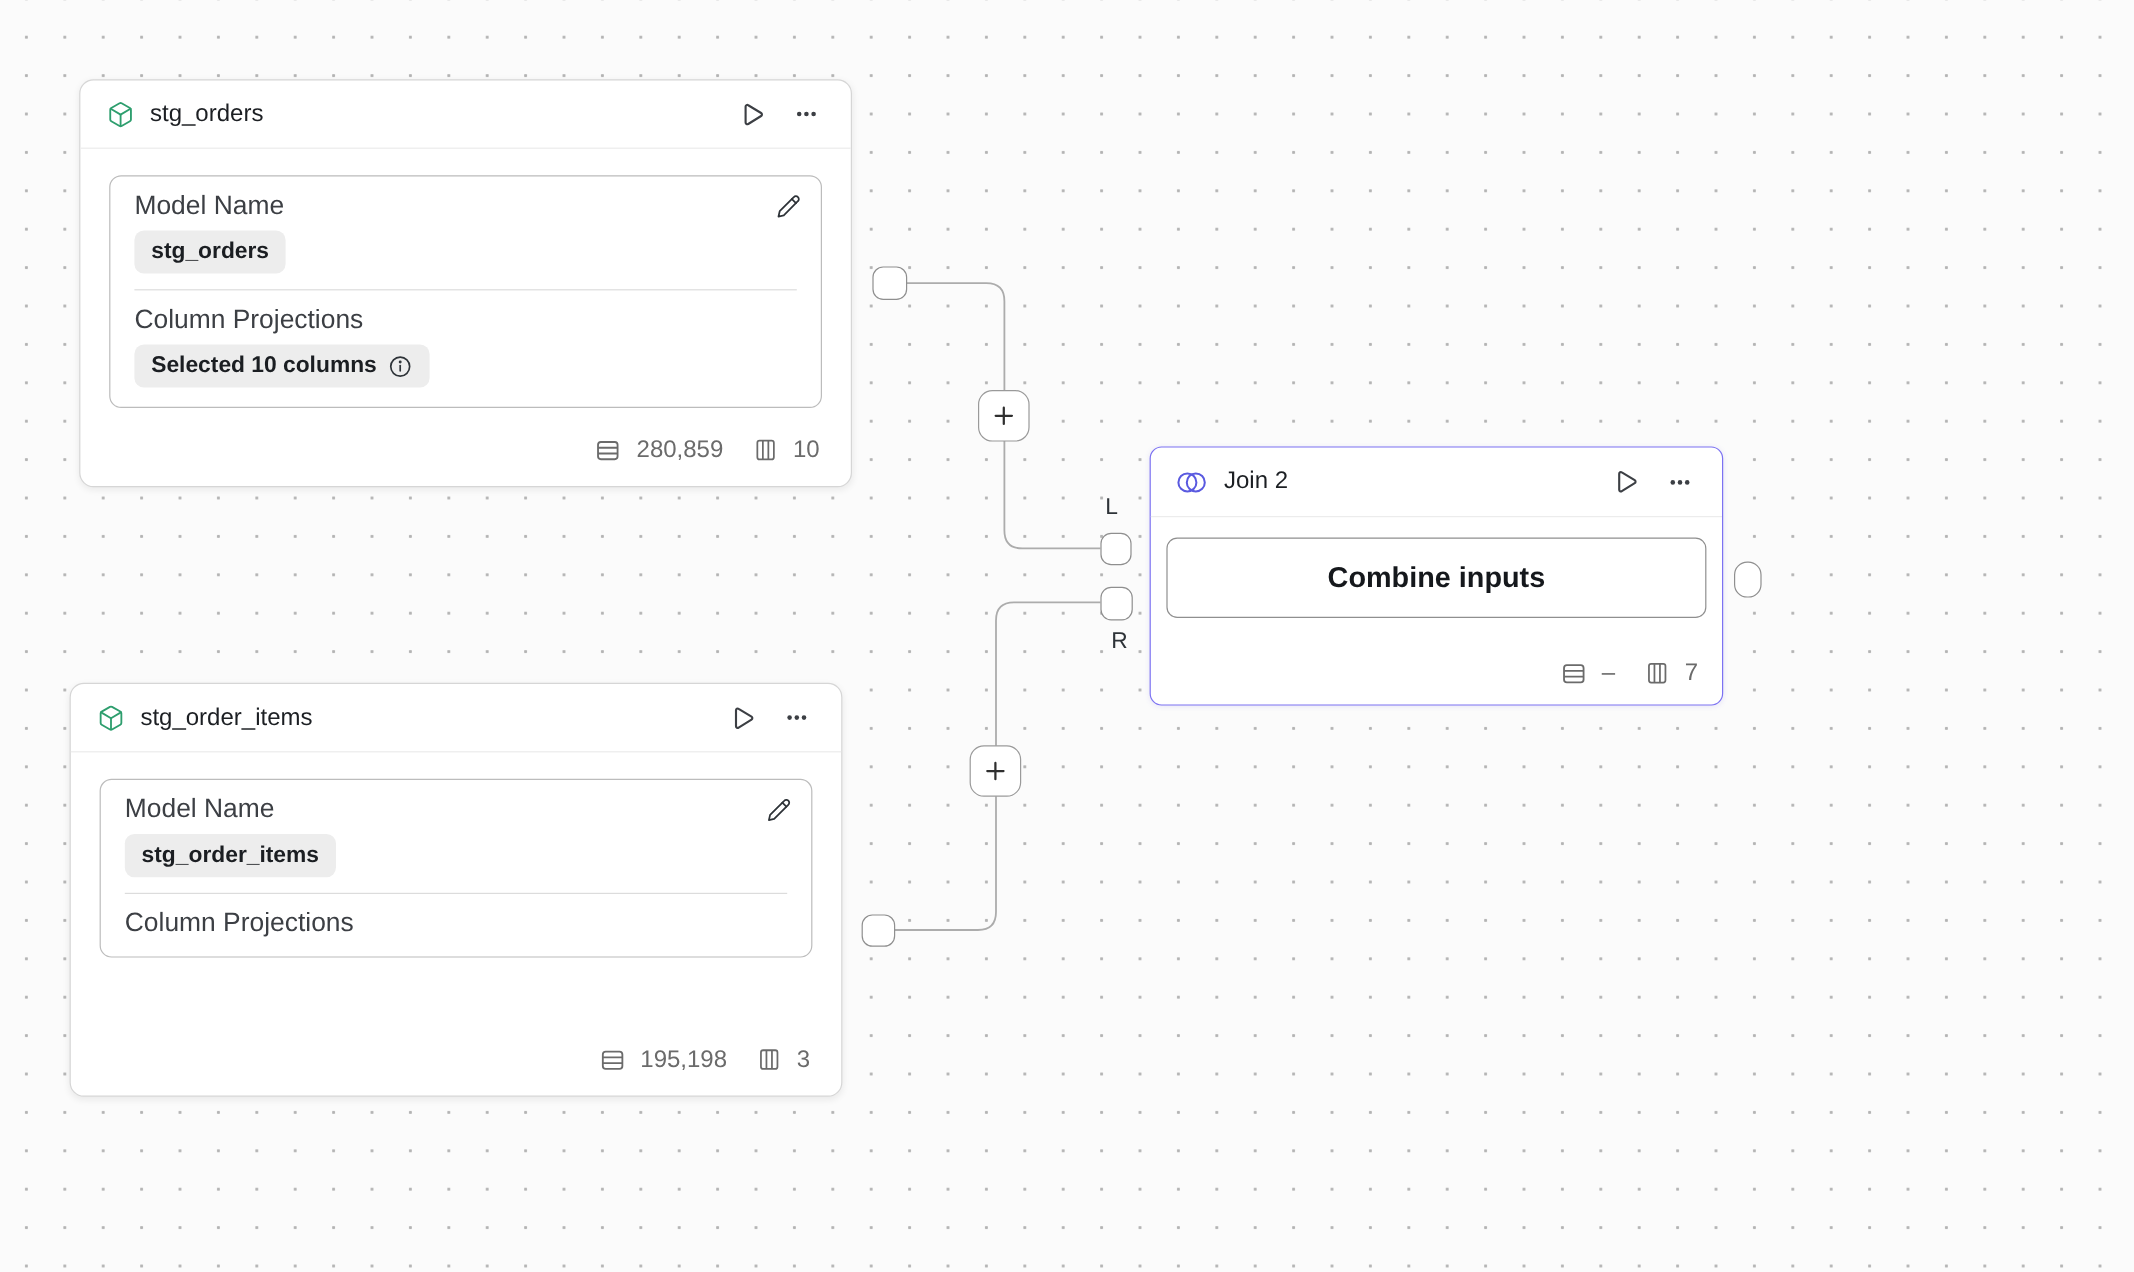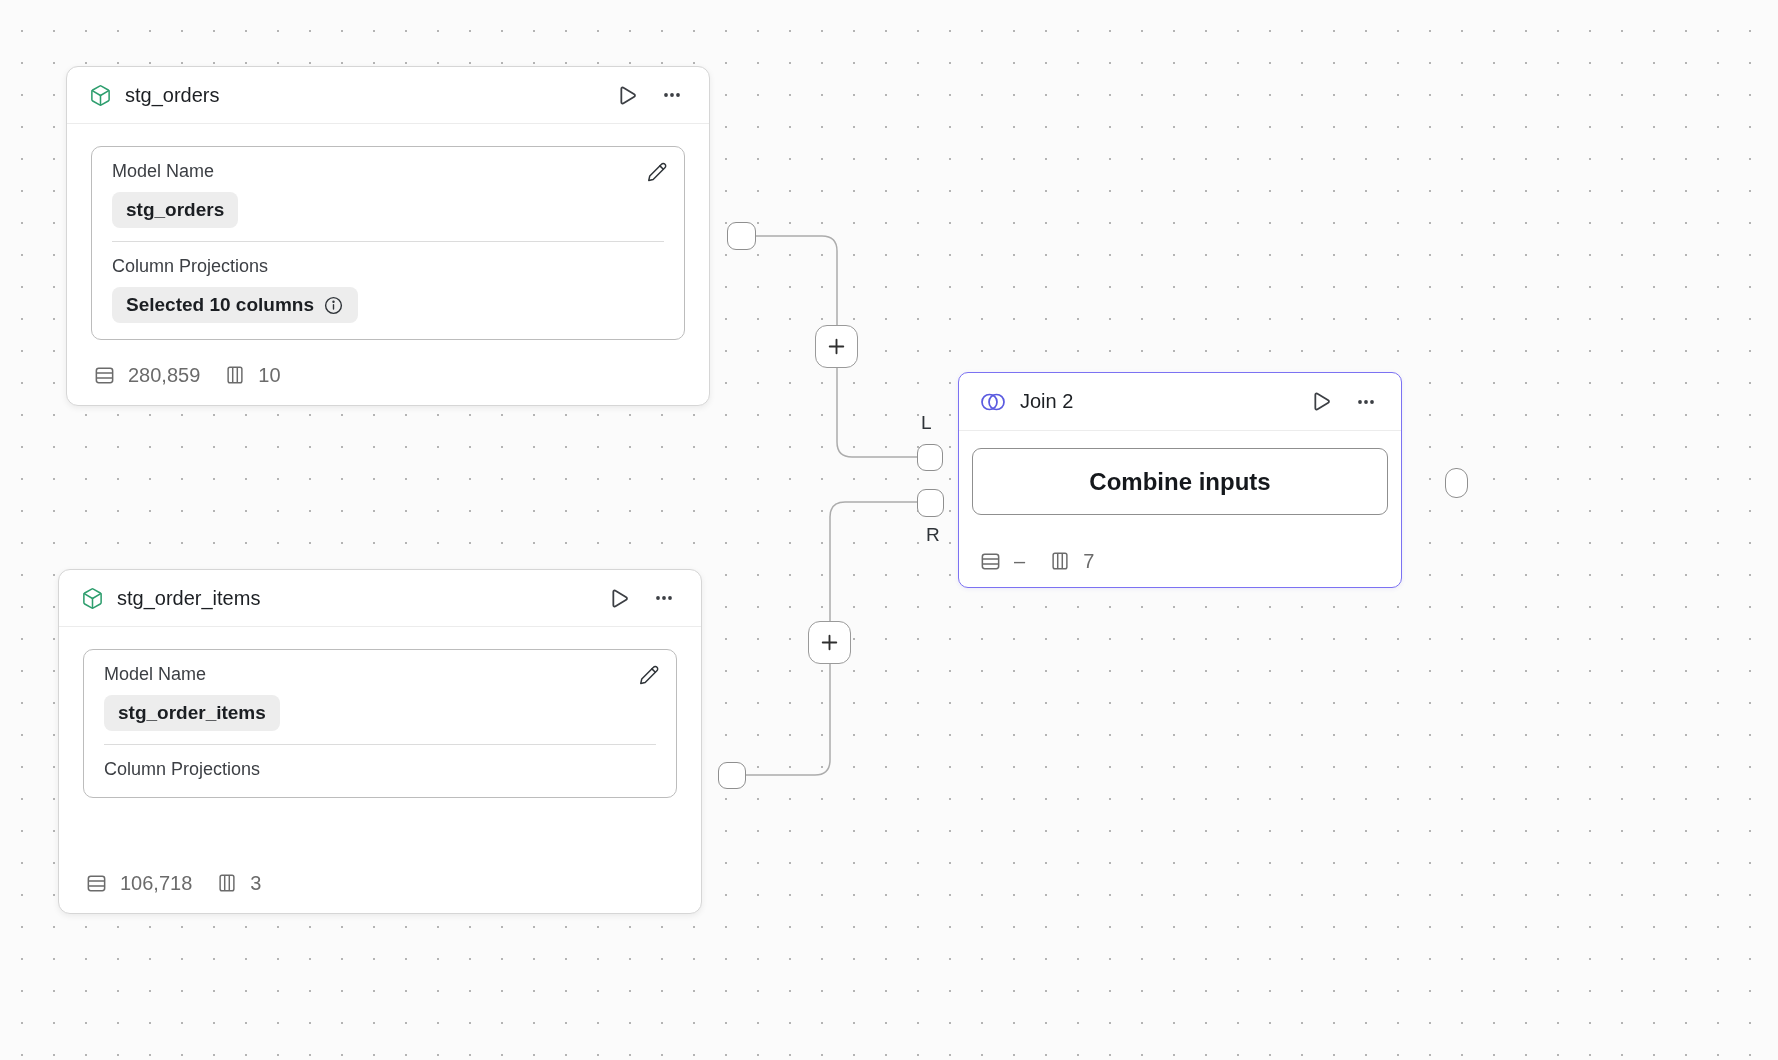--- a/index.html
+++ b/index.html
@@ -22,21 +22,21 @@
     position:absolute; z-index:2;
     background:#fff;
     border:1px solid #d6d6d6;
     border-radius:12px;
     box-shadow:0 2px 6px rgba(0,0,0,.07);
     display:flex; flex-direction:column;
   }
   #node-stg-orders      { left:66px; top:66px;  width:644px; height:340px; }
   #node-stg-order-items { left:58px; top:569px; width:644px; height:345px; }
   #node-join {
-    left:958px; top:372px; width:444px; height:216px;
+    left:958px; top:372px; width:478px; height:216px;
     border:1.8px solid #7c72f2; border-radius:10px;
     box-shadow:0 1px 4px rgba(90,80,220,.10);
   }
 
   .node-header {
     display:flex; align-items:center; gap:13px;
     padding:0 22px; height:57px; flex:0 0 auto;
     border-bottom:1px solid #ececec;
   }
   #node-join .node-header { height:58px; padding:0 20px; }
@@ -49,33 +49,33 @@
   }
   .icon-btn + .icon-btn { margin-left:4px; }
   svg { display:block; }
 
   .node-body { padding:22px 24px 0; flex:0 0 auto; }
   .inner-card {
     position:relative;
     border:1px solid #bcbcbc; border-radius:10px;
     padding:12px 20px 16px;
   }
-  .field-label { font-size:18px; line-height:24px; color:#3c3f44; }
+  .field-label { font-size:22px; line-height:24px; color:#3c3f44; }
   .badge {
     display:inline-flex; align-items:center; gap:9px;
     background:#ededed; border-radius:8px;
     padding:6px 14px; margin-top:9px;
     font-size:19px; line-height:24px; font-weight:700; color:#1b1e22;
   }
   .card-divider { height:1px; background:#dcdcdc; margin:13px 0 12px; }
   .edit-btn { position:absolute; top:10px; right:12px; }
 
   .node-footer {
     margin-top:auto;
-    display:flex; align-items:center; justify-content:flex-start;
+    display:flex; align-items:center; justify-content:flex-end;
     gap:12px; padding:0 26px 18px;
     color:#6b6b6b; font-size:20px; line-height:24px;
   }
   .stat-group { display:flex; align-items:center; gap:12px; }
   .stat-group + .stat-group { margin-left:12px; }
   #node-join .node-footer { padding:0 20px 14px; }
 
   .join-body { padding:17px 13px 0; flex:0 0 auto; }
   .combine-button {
     width:100%; height:67px;
@@ -227,21 +227,21 @@
         <div class="card-divider"></div>
         <div class="field-label">Column Projections</div>
       </div>
     </div>
     <div class="node-footer">
       <span class="stat-group">
         <svg width="23" height="23" viewBox="0 0 24 24" fill="none" stroke="#6b6b6b" stroke-width="1.6">
           <rect x="3.5" y="4.5" width="17" height="15" rx="2.5"></rect>
             <path d="M3.5 9.5h17M3.5 14.5h17"></path>
         </svg>
-        <span>106,718</span>
+        <span>195,198</span>
       </span>
       <span class="stat-group">
         <svg width="22" height="22" viewBox="0 0 24 24" fill="none" stroke="#6b6b6b" stroke-width="1.6">
           <rect x="4.5" y="3.5" width="15" height="17" rx="2"></rect>
             <path d="M9.5 3.5v17M14.5 3.5v17"></path>
         </svg>
         <span>3</span>
       </span>
     </div>
   </div>

